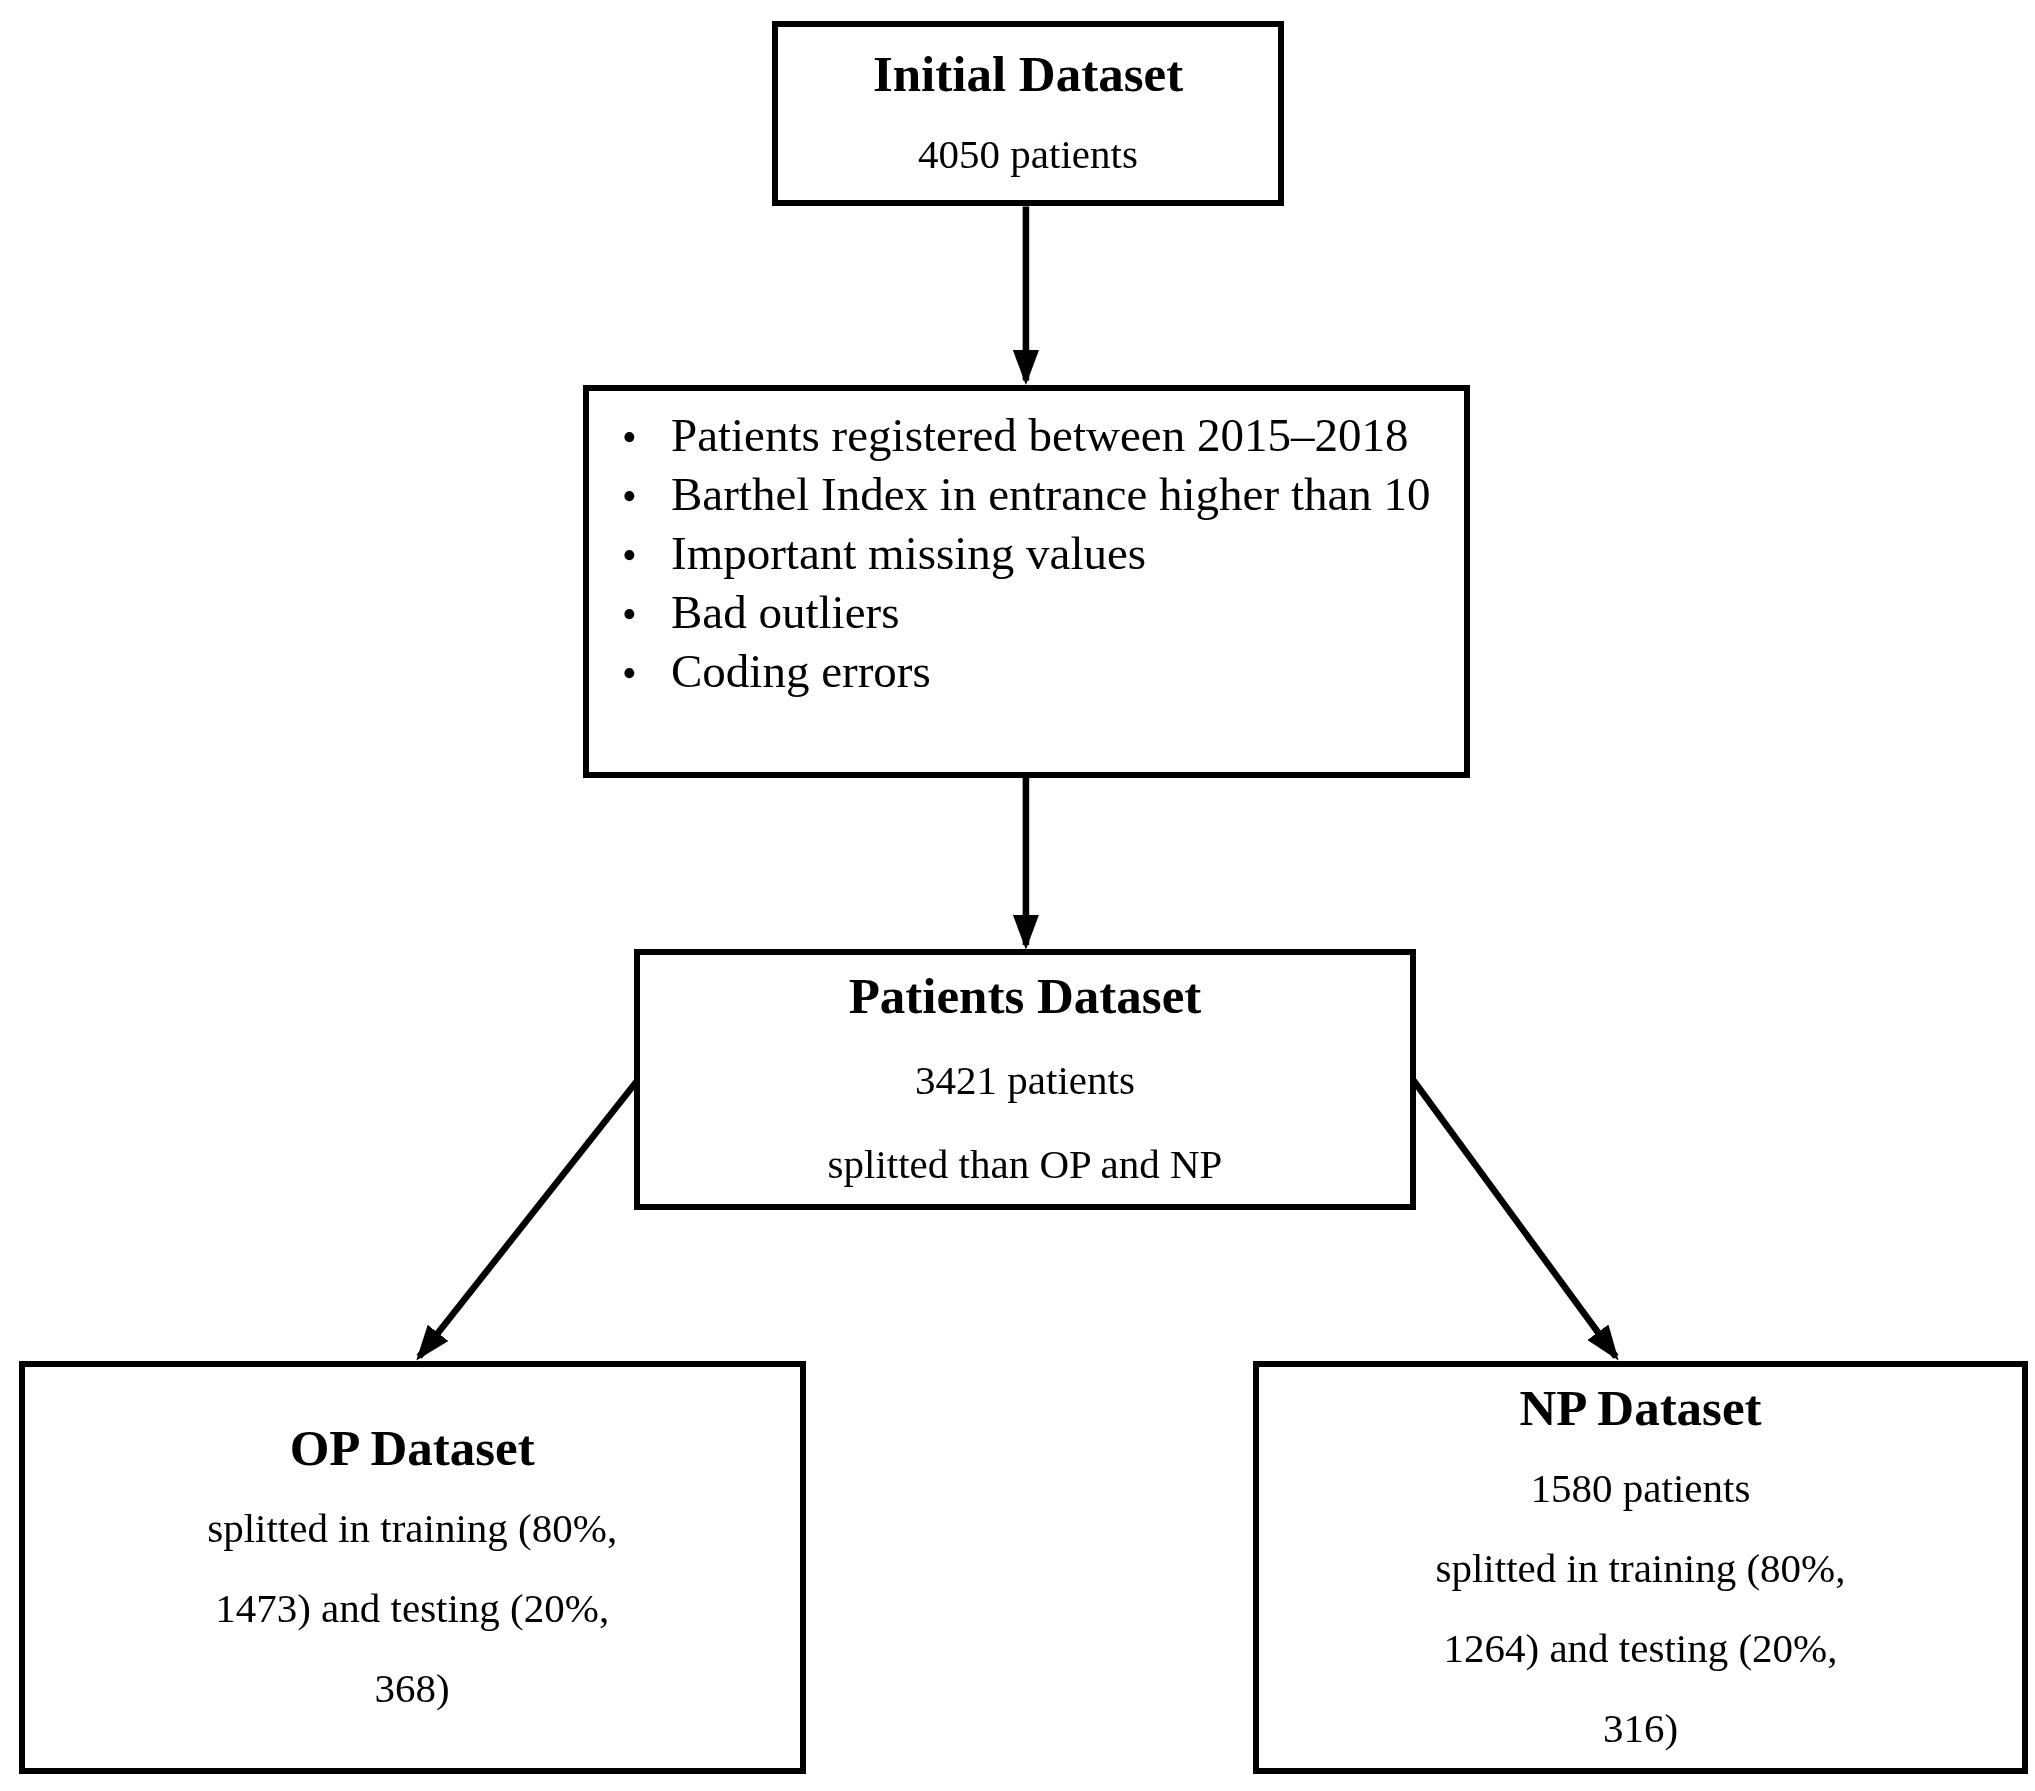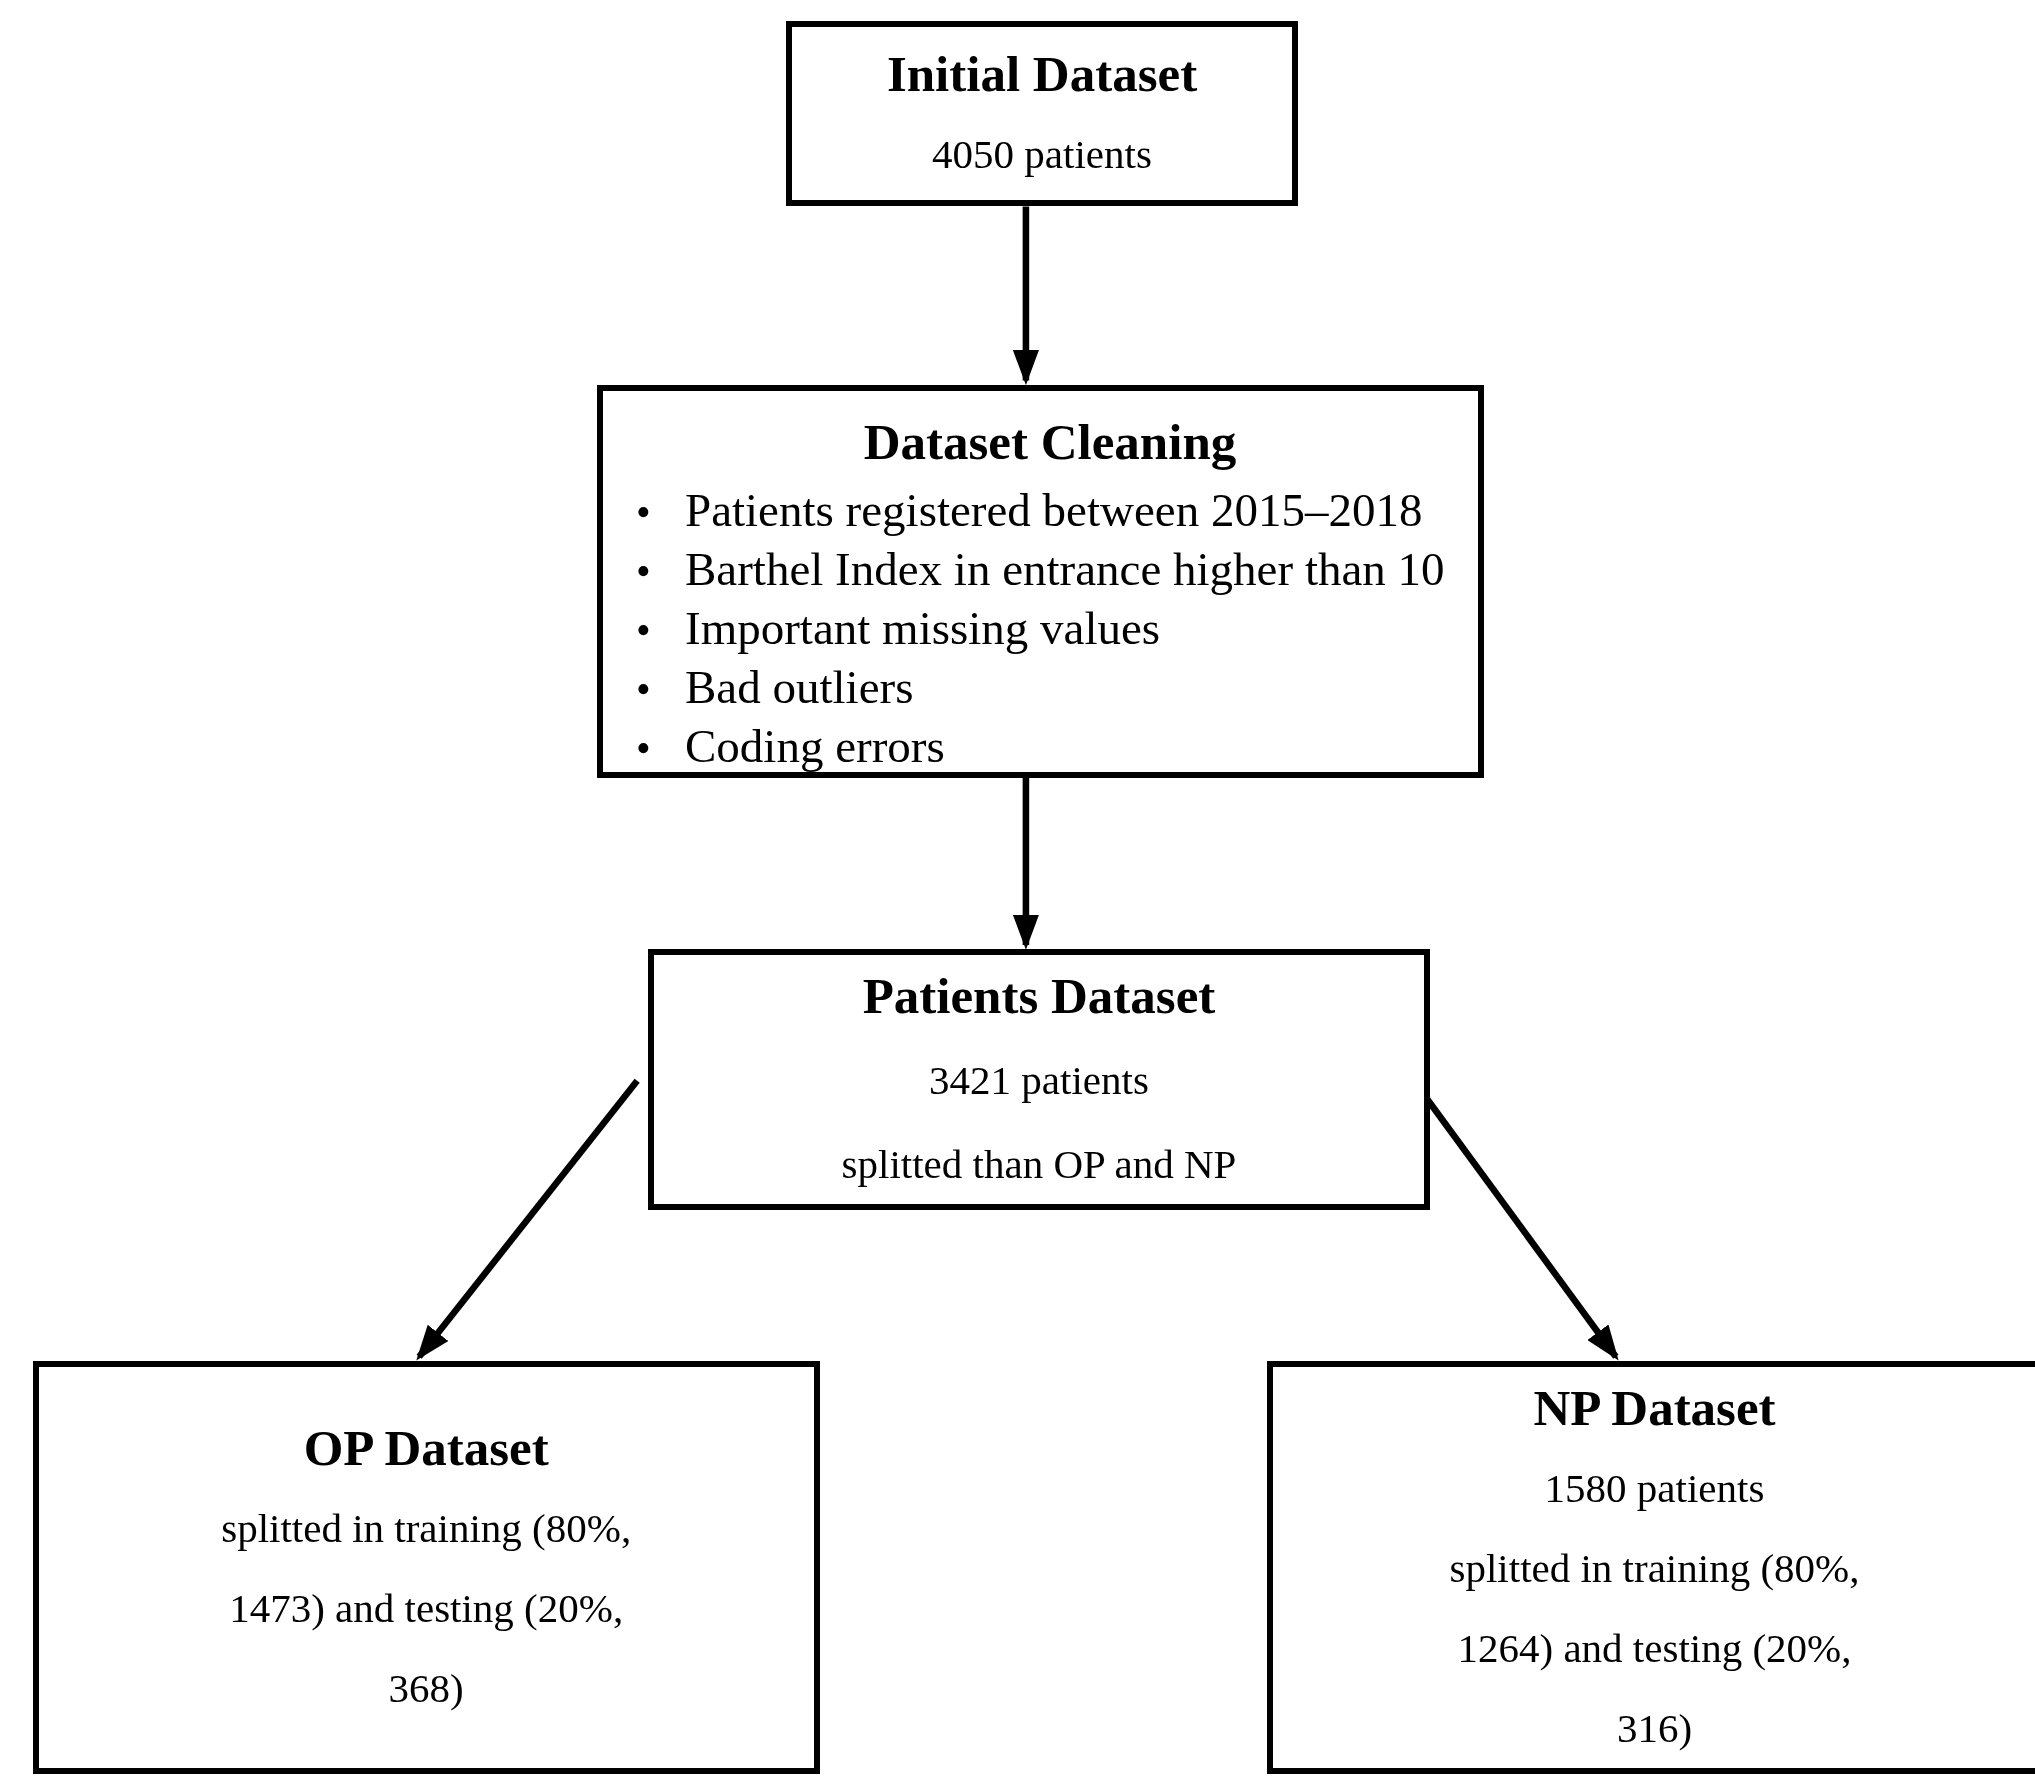--- a/index.html
+++ b/index.html
@@ -16,21 +16,20 @@
   }
   #diagram{position:absolute;left:0;top:0;width:2035px;height:1791px;}
   .box{
     position:absolute;
     border:6.6px solid var(--stroke);
     background:var(--bg);
     display:flex;
     flex-direction:column;
     justify-content:center;
     text-align:center;
-    margin-left:14px;
   }
   .box-title{
     font-weight:700;
     font-size:51px;
     line-height:80px;
     white-space:nowrap;
   }
   .box-line{
     font-size:41px;
     line-height:80px;
@@ -93,21 +92,20 @@
     <line x1="1362" y1="2310" x2="896" y2="2900" marker-end="url(#arrowhead)"></line>
     <line x1="3022" y1="2310" x2="3454" y2="2900" marker-end="url(#arrowhead)"></line>
   </svg>
 
   <div class="box" id="box-initial">
     <div class="box-title">Initial Dataset</div>
     <div class="box-line">4050 patients</div>
   </div>
 
   <div class="box" id="box-cleaning">
-    <div class="box-title">Dataset Cleaning</div>
     <div class="bullet-row">
       <span class="bullet-dot">•</span>
       <span class="bullet-text">Patients registered between 2015–2018</span>
     </div>
     <div class="bullet-row">
       <span class="bullet-dot">•</span>
       <span class="bullet-text">Barthel Index in entrance higher than 10</span>
     </div>
     <div class="bullet-row">
       <span class="bullet-dot">•</span>

